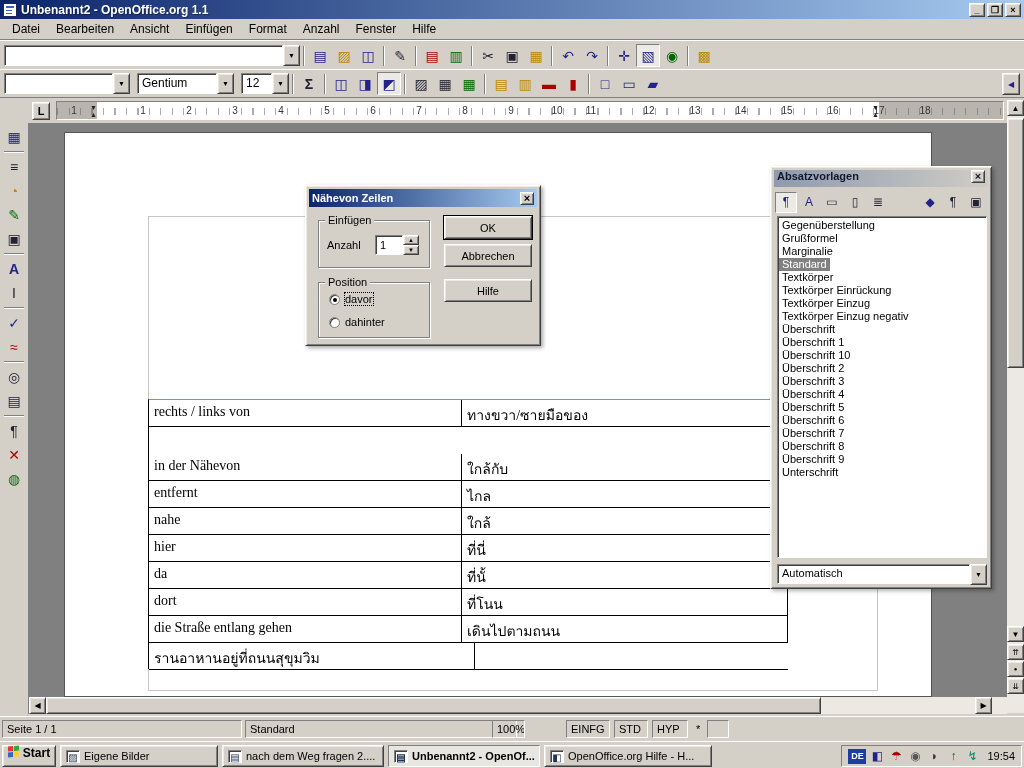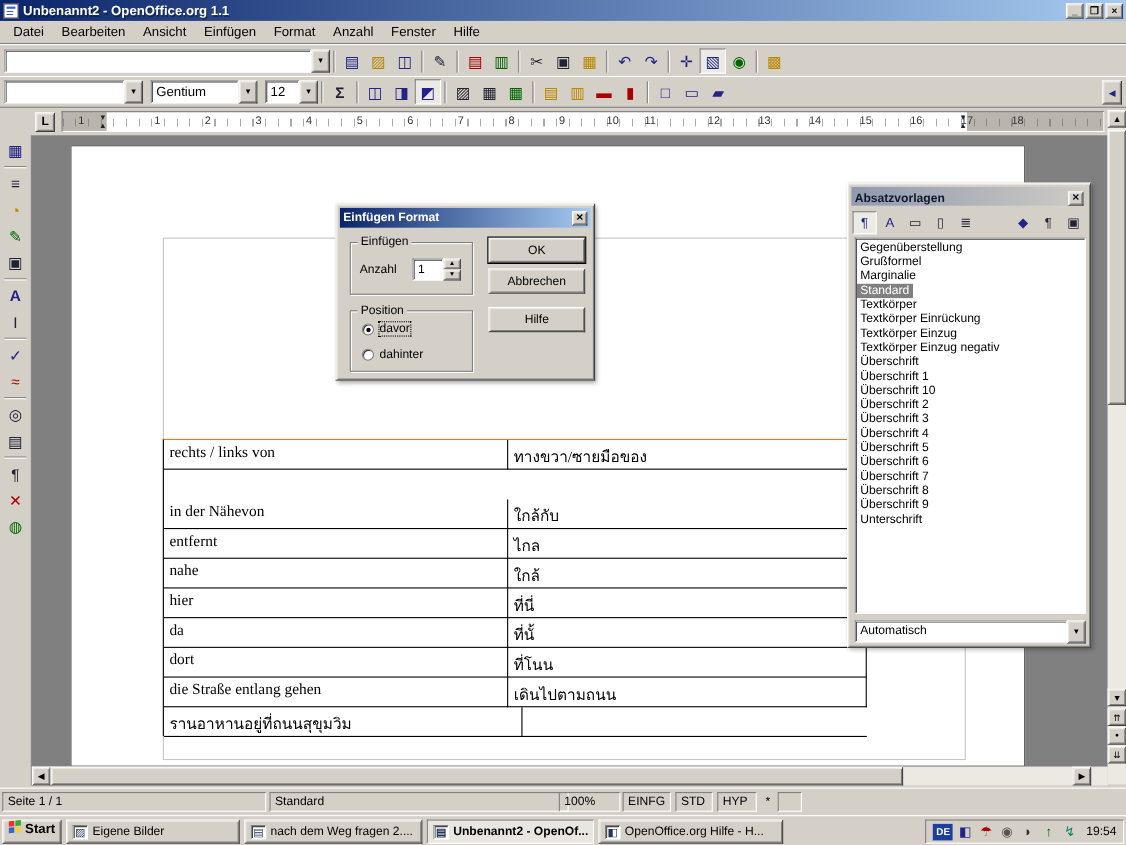--- a/index.html
+++ b/index.html
@@ -128,21 +128,21 @@
   .rdot { width:11px; height:11px; border-radius:50%; background:#fff; border:1px solid #808080;
     box-shadow:inset 1px 1px 0 #404040, inset -1px -1px 0 #fff; position:relative; flex:none;}
   .rdot.on::after { content:""; position:absolute; left:3px; top:3px; width:4px; height:4px; border-radius:50%; background:#000;}
   .focusdotted { outline:1px dotted #000; }
 
   
   .stylist { left:770px; top:166px; width:222px; height:423px; background:#d4d0c8;
     border:1px solid; border-color:#fff #404040 #404040 #fff;
     box-shadow: inset 1px 1px 0 #ece9e2, inset -1px -1px 0 #808080, 2px 2px 4px rgba(0,0,0,.3); }
   .paneltitle { position:absolute; left:3px; top:3px; right:3px; height:17px;
-    background:linear-gradient(90deg,#8f9aae,#cfccc5); display:flex; align-items:flex-end; padding:0 3px;}
+    background:linear-gradient(90deg,#8f9aae,#cfccc5); display:flex; align-items:flex-start; padding:0 3px;}
   .paneltitle span { color:#101830; font-weight:bold; font-size:11px; }
   .paneltb { position:absolute; left:4px; top:23px; right:4px; height:24px; display:flex; align-items:center; gap:1px;}
   .paneltb .tbi { width:22px; height:21px; font-size:12px; }
   .stylelist { position:absolute; left:6px; top:49px; width:210px; height:342px; background:#fff;
     border:1px solid; border-color:#808080 #fff #fff #808080; box-shadow:inset 1px 1px 0 #404040;
     overflow:hidden; padding:2px 0 0 1px; }
   .styleitem { height:13px; font-size:11px; padding-left:3px; white-space:nowrap; }
   .styleitem.selected { background:#808080; color:#fff; display:inline-block; padding-right:3px; }
   .panelcombo { position:absolute; left:6px; top:397px; width:210px; height:20px; }
 </style>
@@ -338,21 +338,21 @@
   </div>
   <div class="abs hscroll">
     <span class="hbtn raised" style="left:0">◀</span>
     <span class="hthumb raised"></span>
     <span class="hbtn raised" style="right:15px">▶</span>
   </div>
 
   <div class="abs statusbar">
     <span class="scell" style="left:2px;width:240px">Seite 1 / 1</span>
     <span class="scell" style="left:245px;width:272px">Standard</span>
-    <span class="scell" style="left:508px;width:56px">100%</span>
+    <span class="scell" style="left:492px;width:33px">100%</span>
     <span class="scell" style="left:566px;width:44px">EINFG</span>
     <span class="scell" style="left:614px;width:34px">STD</span>
     <span class="scell" style="left:652px;width:36px">HYP</span>
     <span class="scell" style="left:691px;width:14px;border-color:transparent">*</span>
     <span class="scell" style="left:707px;width:22px"></span>
   </div>
 
   <div class="abs taskbar">
     <span class="startbtn raised">
       <span class="winflag">
@@ -430,21 +430,21 @@
       <div class="styleitem">Unterschrift</div>
     </div>
     <span class="combo panelcombo">
       <span class="cval" style="font-size:11px">Automatisch</span>
       <span class="cbtn raised">▼</span>
     </span>
   </div>
 
   <div class="abs dialog">
     <div class="dlgtitle">
-      <span>Einfügen Format</span>
+      <span>Nähevon Zeilen</span>
       <span class="winbtn raised" style="margin-left:auto;width:14px;height:13px;line-height:11px;color:#000">×</span>
     </div>
     <div class="group" style="left:12px;top:34px;width:112px;height:48px">
       <label>Einfügen</label>
       <span class="abs" style="left:8px;top:18px;font-size:11px">Anzahl</span>
       <span class="spin" style="left:56px;top:14px">
         <span class="sval">1</span>
         <span class="sarrows">
           <span class="winbtn raised">▲</span>
           <span class="winbtn raised">▼</span>

